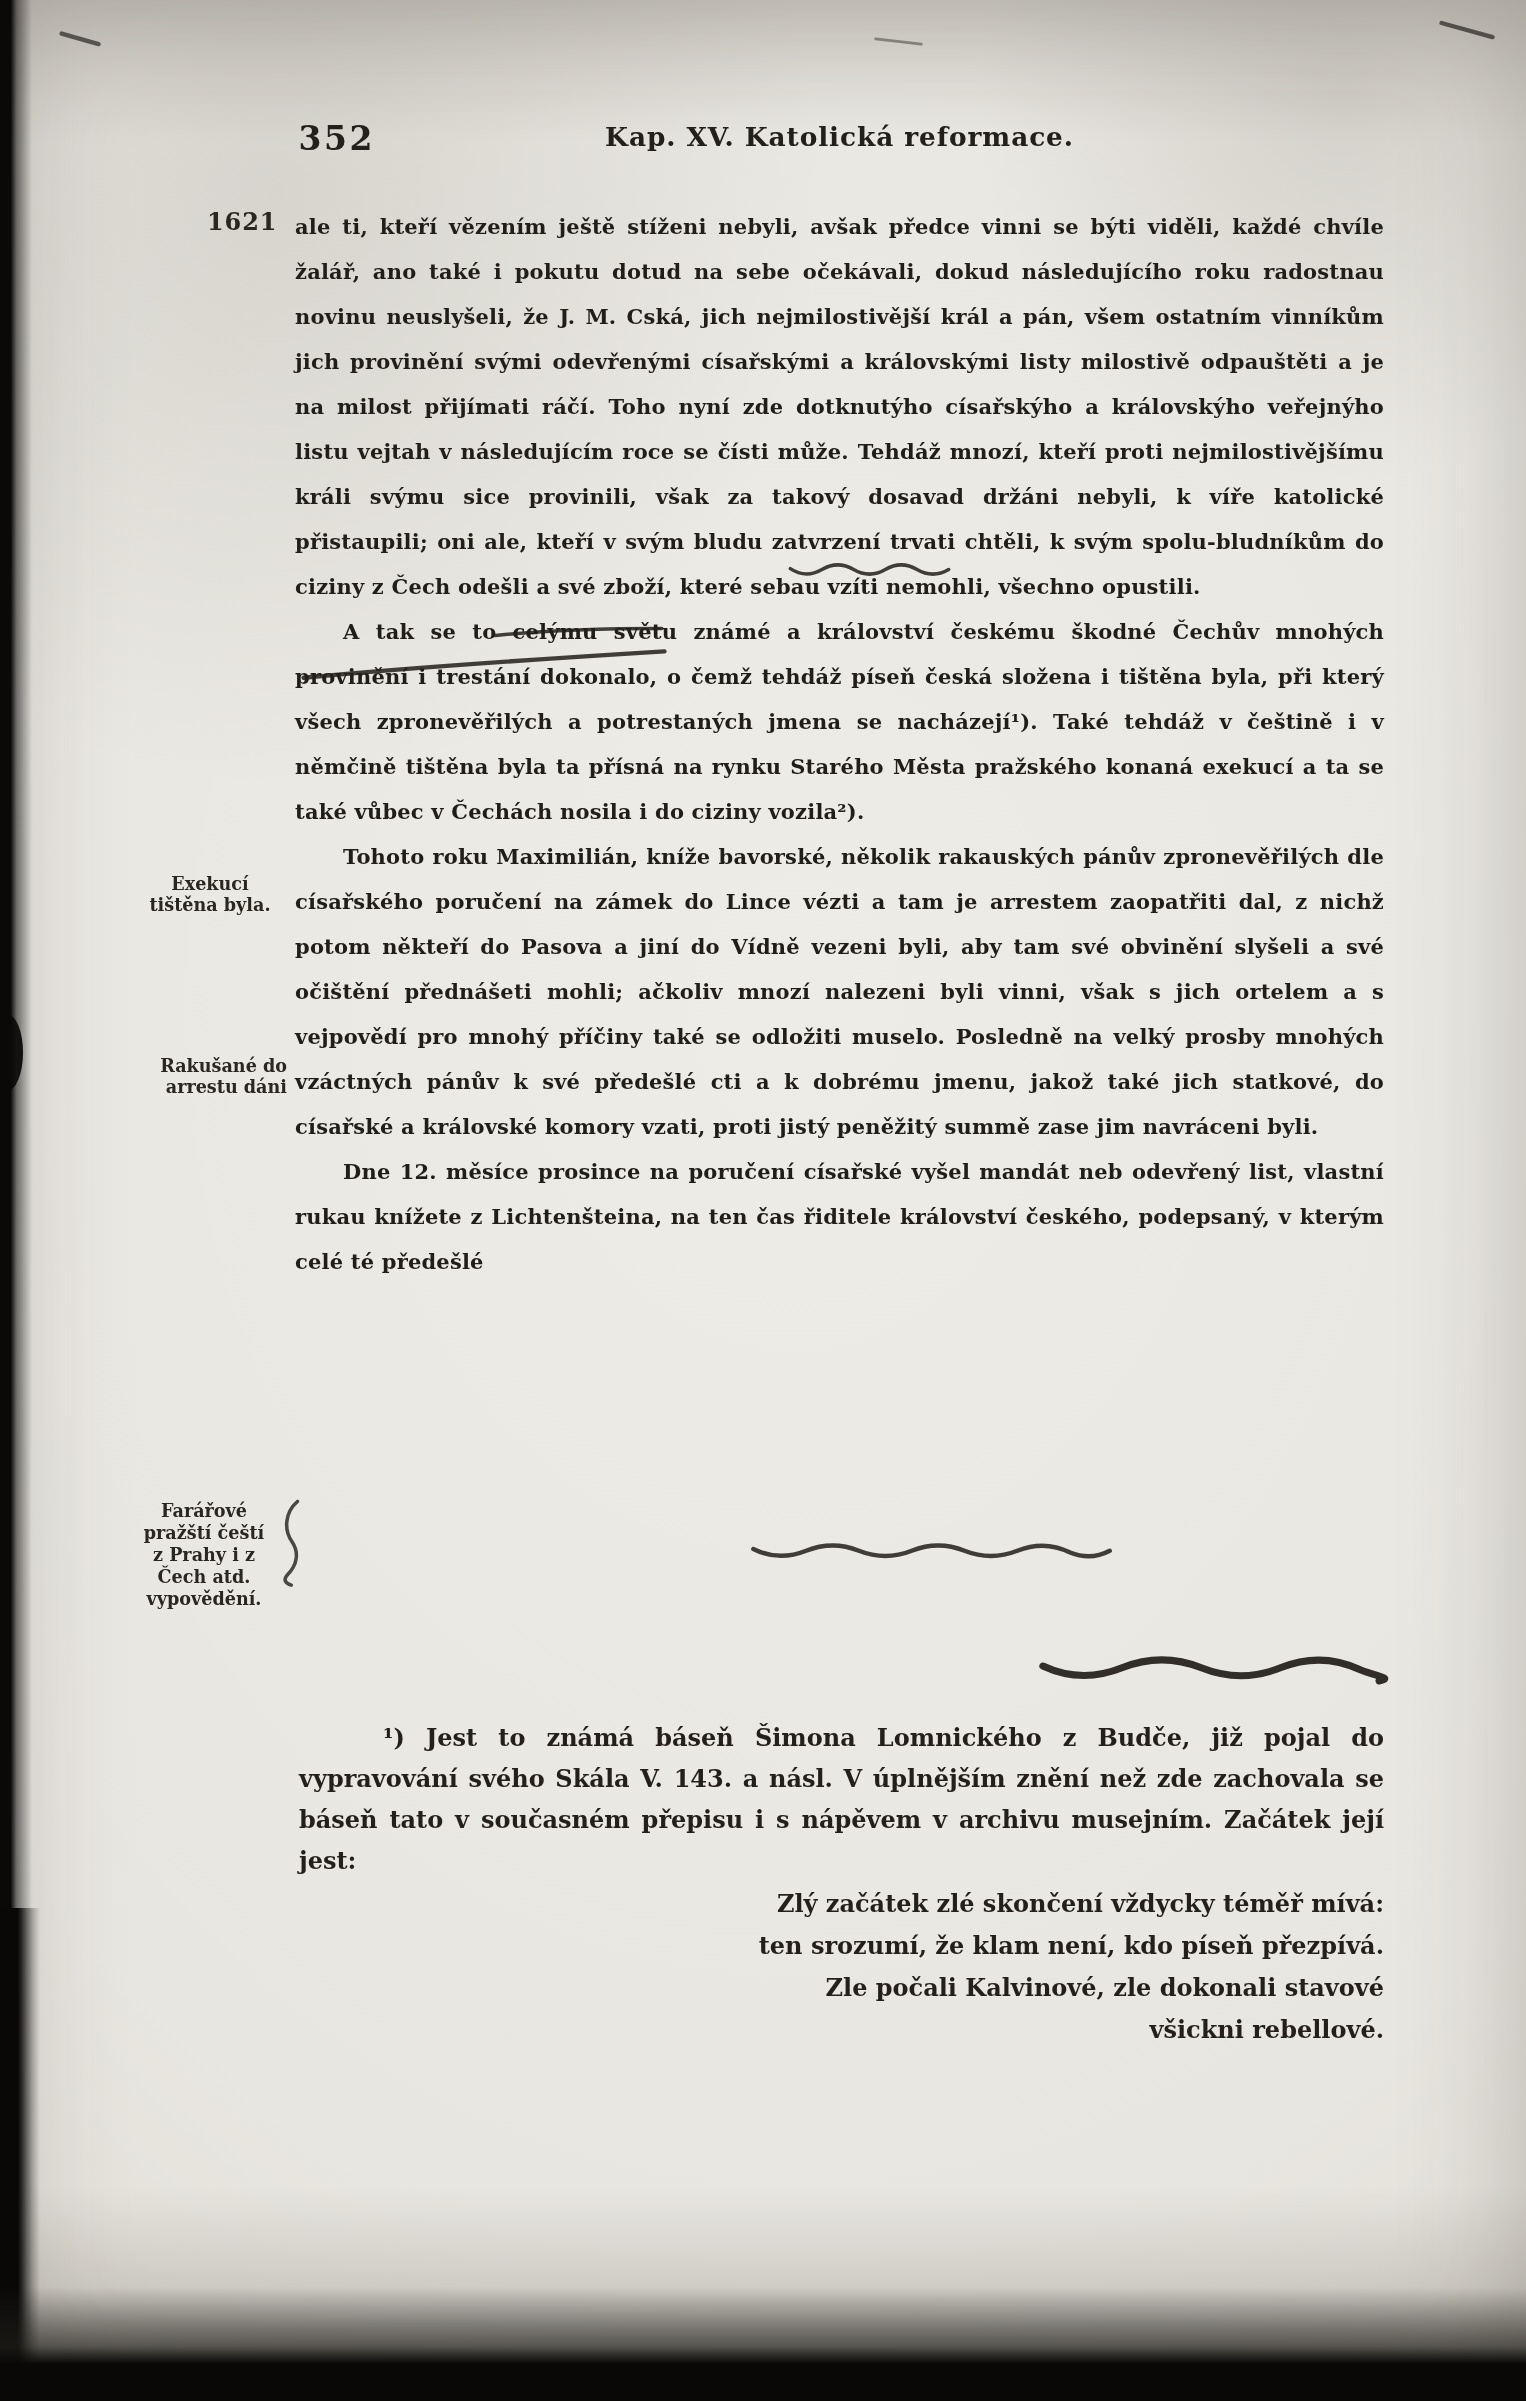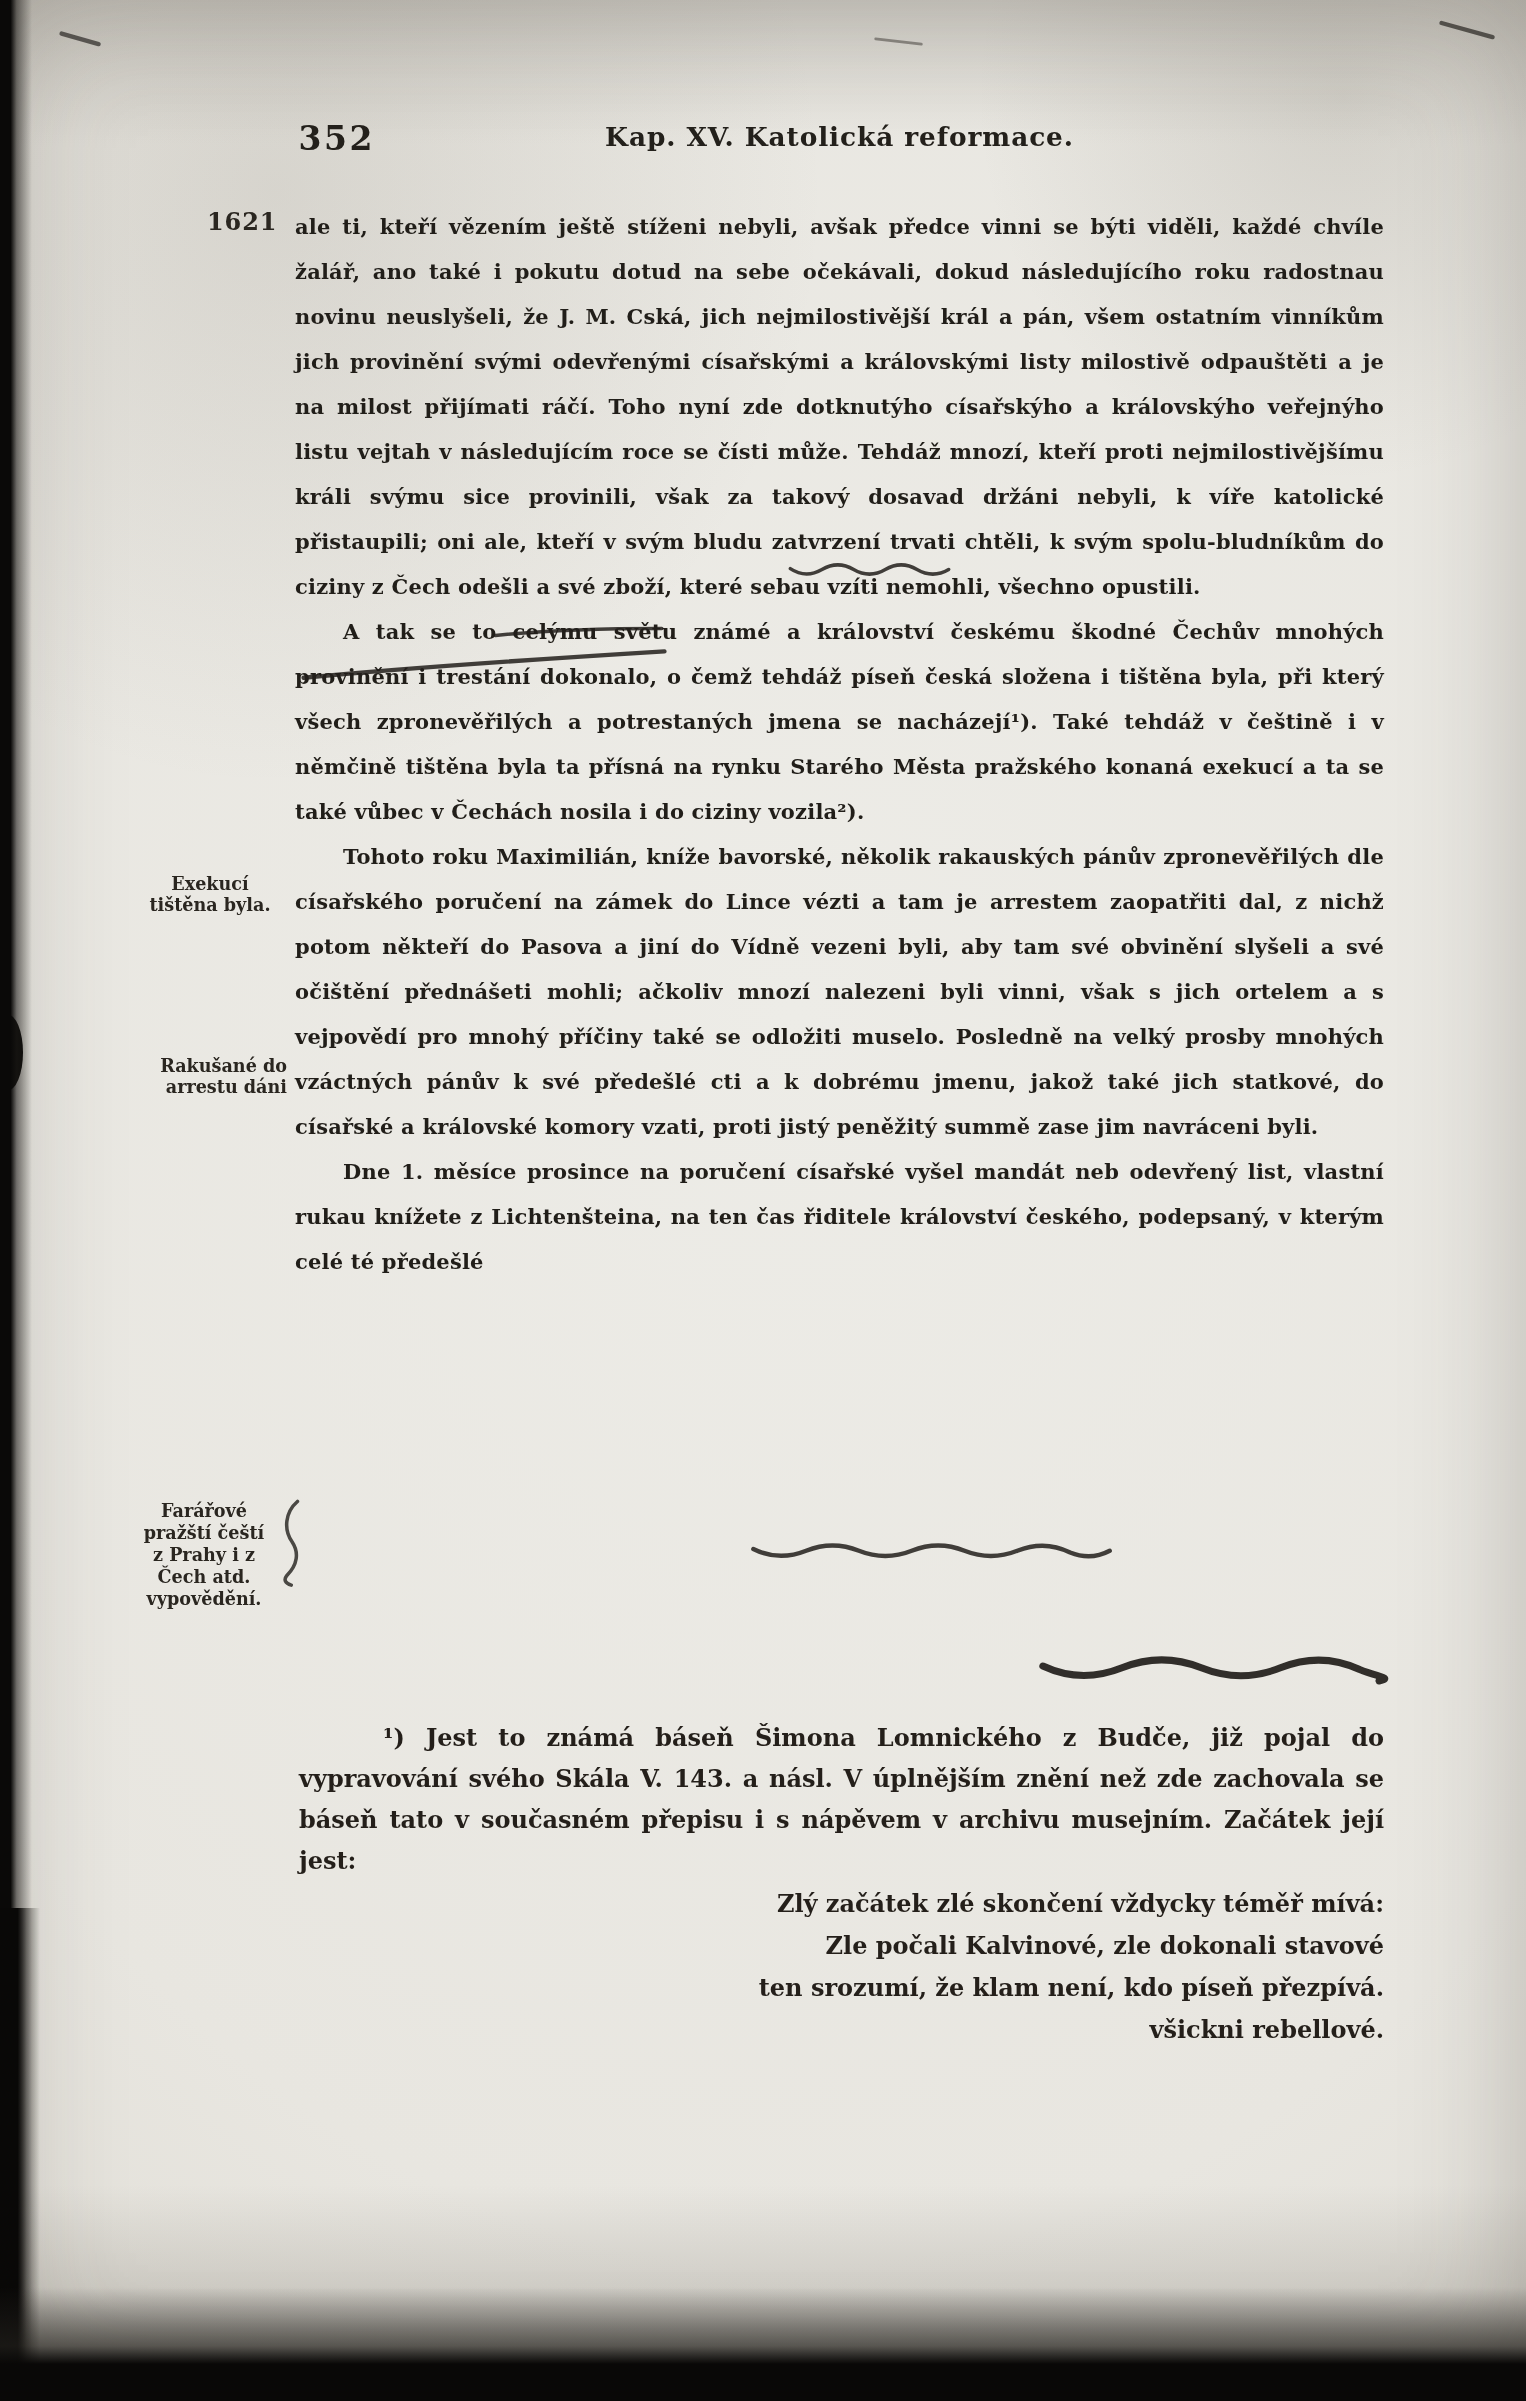--- a/index.html
+++ b/index.html
@@ -75,29 +75,29 @@
 
   <div class="mnote mnote-year">1621</div>
   <div class="mnote mnote-exekuci">Exekucí tištěna byla.</div>
   <div class="mnote mnote-rakusane">Rakušané do arrestu dáni</div>
   <div class="mnote mnote-farari">Farářové pražští čeští z Prahy i z Čech atd. vypovědění.</div>
 
   <div class="bodytext">
     <p>ale ti, kteří vězením ještě stíženi nebyli, avšak předce vinni se býti viděli, každé chvíle žalář, ano také i pokutu dotud na sebe očekávali, dokud následujícího roku radostnau novinu neuslyšeli, že J. M. Cská, jich nejmilostivější král a pán, všem ostatním vinníkům jich provinění svými odevřenými císařskými a královskými listy milostivě odpauštěti a je na milost přijímati ráčí. Toho nyní zde dotknutýho císařskýho a královskýho veřejnýho listu vejtah v následujícím roce se čísti může. Tehdáž mnozí, kteří proti nejmilostivějšímu králi svýmu sice provinili, však za takový dosavad držáni nebyli, k víře katolické přistaupili; oni ale, kteří v svým bludu zatvrzení trvati chtěli, k svým spolu-bludníkům do ciziny z Čech odešli a své zboží, které sebau vzíti nemohli, všechno opustili.</p>
     <p class="indent">A tak se to celýmu světu známé a království českému škodné Čechův mnohých provinění i trestání dokonalo, o čemž tehdáž píseň česká složena i tištěna byla, při který všech zpronevěřilých a potrestaných jmena se nacházejí¹). Také tehdáž v češtině i v němčině tištěna byla ta přísná na rynku Starého Města pražského konaná exekucí a ta se také vůbec v Čechách nosila i do ciziny vozila²).</p>
     <p class="indent">Tohoto roku Maximilián, kníže bavorské, několik rakauských pánův zpronevěřilých dle císařského poručení na zámek do Lince vézti a tam je arrestem zaopatřiti dal, z nichž potom někteří do Pasova a jiní do Vídně vezeni byli, aby tam své obvinění slyšeli a své očištění přednášeti mohli; ačkoliv mnozí nalezeni byli vinni, však s jich ortelem a s vejpovědí pro mnohý příčiny také se odložiti muselo. Posledně na velký prosby mnohých vzáctných pánův k své předešlé cti a k dobrému jmenu, jakož také jich statkové, do císařské a královské komory vzati, proti jistý peněžitý summě zase jim navráceni byli.</p>
-    <p class="indent">Dne 1. měsíce prosince na poručení císařské vyšel mandát neb odevřený list, vlastní rukau knížete z Lichtenšteina, na ten čas řiditele království českého, podepsaný, v kterým celé té předešlé</p>
+    <p class="indent">Dne 12. měsíce prosince na poručení císařské vyšel mandát neb odevřený list, vlastní rukau knížete z Lichtenšteina, na ten čas řiditele království českého, podepsaný, v kterým celé té předešlé</p>
   </div>
 
   <div class="footnotes">
     <p>¹) Jest to známá báseň Šimona Lomnického z Budče, již pojal do vypravování svého Skála V. 143. a násl. V úplnějším znění než zde zachovala se báseň tato v současném přepisu i s nápěvem v archivu musejním. Začátek její jest:</p>
     <div class="verse">
       <div>Zlý začátek zlé skončení vždycky téměř mívá:</div>
+      <div>ten srozumí, že klam není, kdo píseň přezpívá.</div>
       <div>Zle počali Kalvinové, zle dokonali stavové</div>
-      <div>ten srozumí, že klam není, kdo píseň přezpívá.</div>
       <div>všickni rebellové.</div>
     </div>
   </div>
 
   <svg class="marks" width="1526" height="2401" viewBox="0 0 1734 2728">
 
     <path d="M70,38 l42,12" stroke="#2a2723" stroke-width="5" fill="none" stroke-linecap="round" opacity="0.7"></path>
     <path d="M995,44 l52,6" stroke="#3a362f" stroke-width="3" fill="none" stroke-linecap="round" opacity="0.5"></path>
     <path d="M1638,26 l58,16" stroke="#26231f" stroke-width="5" fill="none" stroke-linecap="round" opacity="0.7"></path>
 

